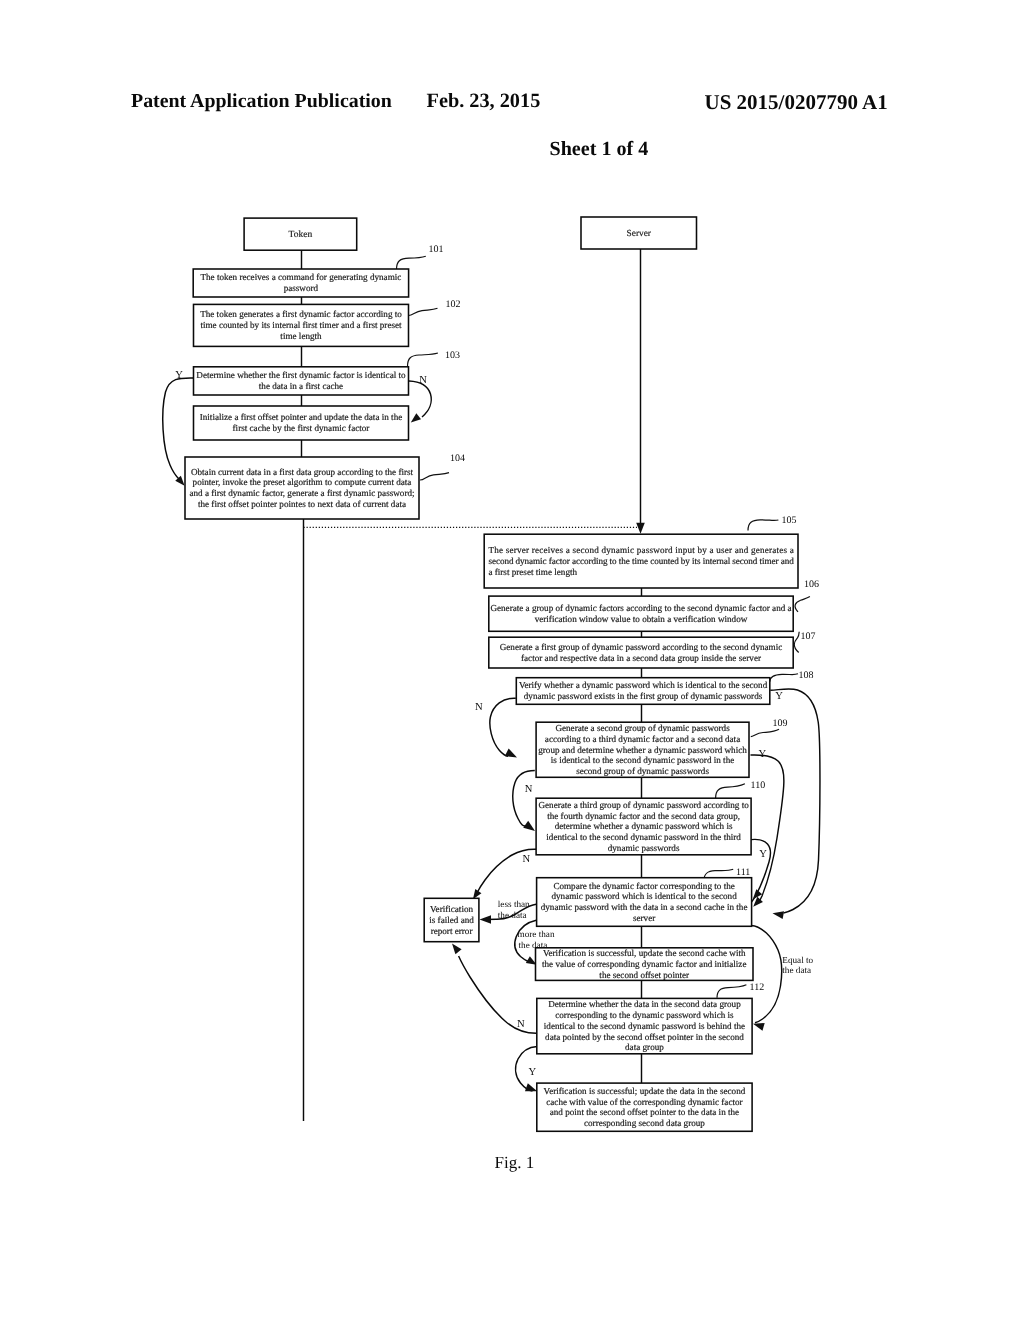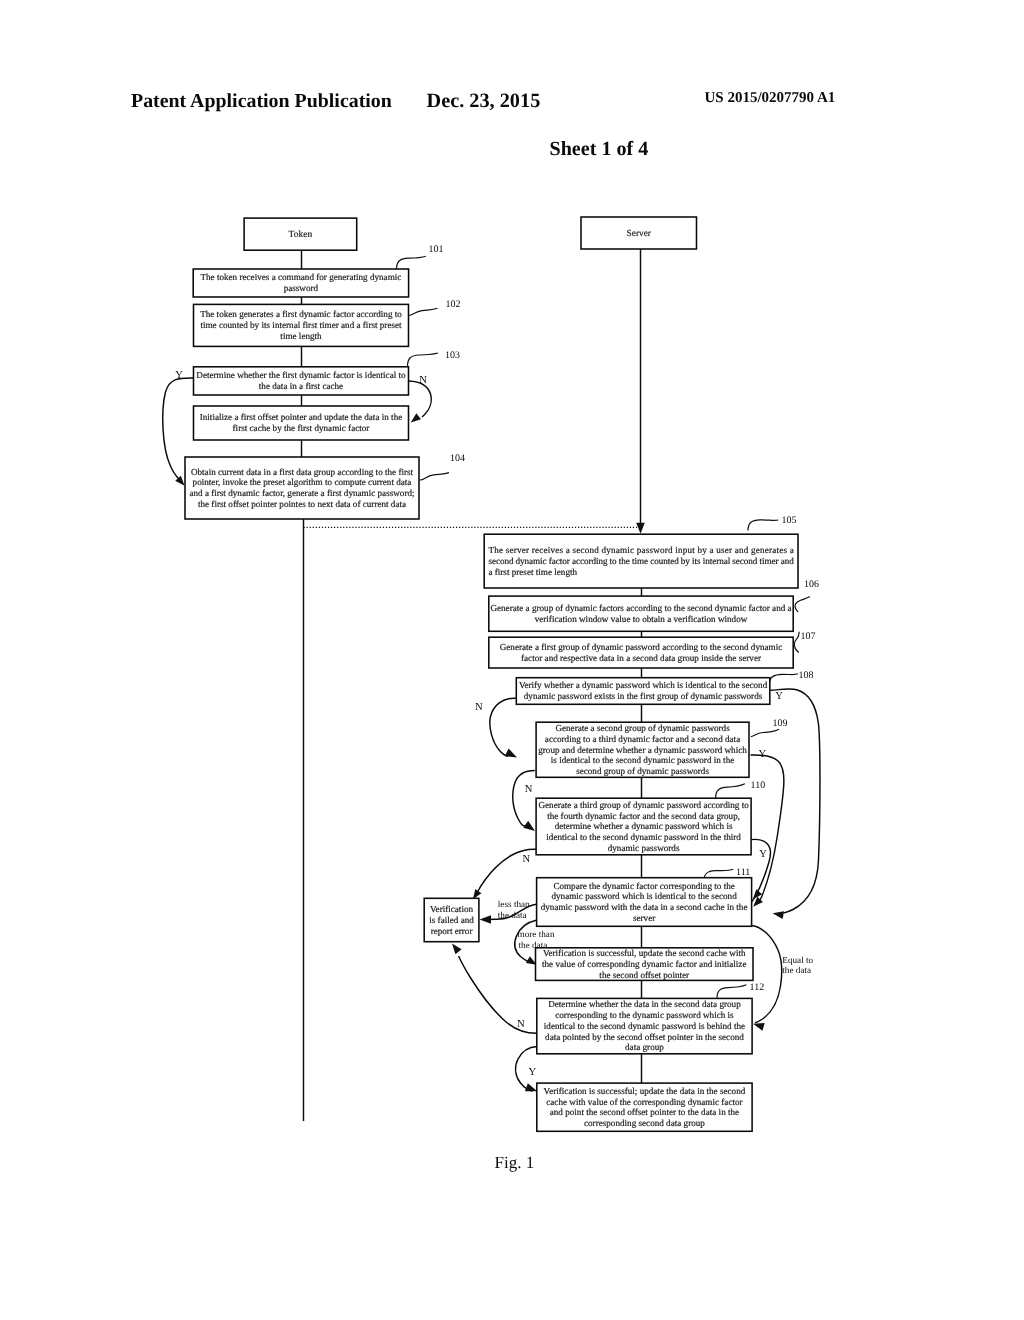--- a/index.html
+++ b/index.html
@@ -4,39 +4,39 @@
 <title>Patent Application Publication</title>
 <style>
   html,body{margin:0;padding:0;}
   body{width:1024px;height:1320px;background:#ffffff;-webkit-font-smoothing:antialiased;text-rendering:geometricPrecision;
        font-family:"Liberation Serif",serif;position:relative;overflow:hidden;}
   #page{position:absolute;left:0;top:0;width:1024px;height:1320px;background:#fff;}
   .hdr{position:absolute;font-weight:bold;color:#0a0a0a;white-space:nowrap;font-size:19.9px;top:90px;}
   #hdr-title{left:131px;}
   #hdr-date{left:426.5px;font-size:20.3px;}
   #hdr-sheet{left:549.5px;font-size:20.1px;margin-top:48px;}
-  #hdr-num{left:704.5px;font-size:15px;}
+  #hdr-num{left:704.5px;font-size:21px;}
   #figcap{position:absolute;left:494.5px;top:1153px;font-size:17px;color:#0a0a0a;}
   svg#diagram{position:absolute;left:0;top:0;width:1024px;height:1320px;}
   .bx{fill:#ffffff;stroke:#0a0a0a;stroke-width:1.55;}
   .bxt{font-family:"Liberation Serif",serif;fill:#1a1a1a;stroke:#1a1a1a;stroke-width:0.18;paint-order:stroke fill;}
   .conn{stroke:#0a0a0a;stroke-width:1.45;fill:none;}
   .conn-thin{stroke:#111111;stroke-width:1.15;fill:none;}
   .leader{stroke:#111111;stroke-width:1.2;fill:none;}
   .lbl{font-family:"Liberation Serif",serif;fill:#0d0d0d;font-size:9.2px;}
   .lbl.yn{font-size:10.6px;}
   .refnum{font-family:"Liberation Serif",serif;fill:#0d0d0d;font-size:10px;}
   .ahead{fill:#111111;}
 </style>
 </head>
 <body>
 
 <div id="page">
   <div class="hdr" id="hdr-title">Patent Application Publication</div>
-  <div class="hdr" id="hdr-date">Dec. 23, 2015</div>
+  <div class="hdr" id="hdr-date">Feb. 23, 2015</div>
   <div class="hdr" id="hdr-sheet">Sheet 1 of 4</div>
   <div class="hdr" id="hdr-num">US 2015/0207790 A1</div>
   <svg id="diagram" viewBox="0 0 1024 1320">
     <g id="connectors">
         <path d="M 301.5 250 L 301.5 269" class="conn"></path>
         <path d="M 301.5 297 L 301.5 304" class="conn"></path>
         <path d="M 301.5 346 L 301.5 367" class="conn"></path>
         <path d="M 301.5 395 L 301.5 406" class="conn"></path>
         <path d="M 301.5 440 L 301.5 457" class="conn"></path>
         <path d="M 303.5 519 L 303.5 1121" class="conn"></path>

